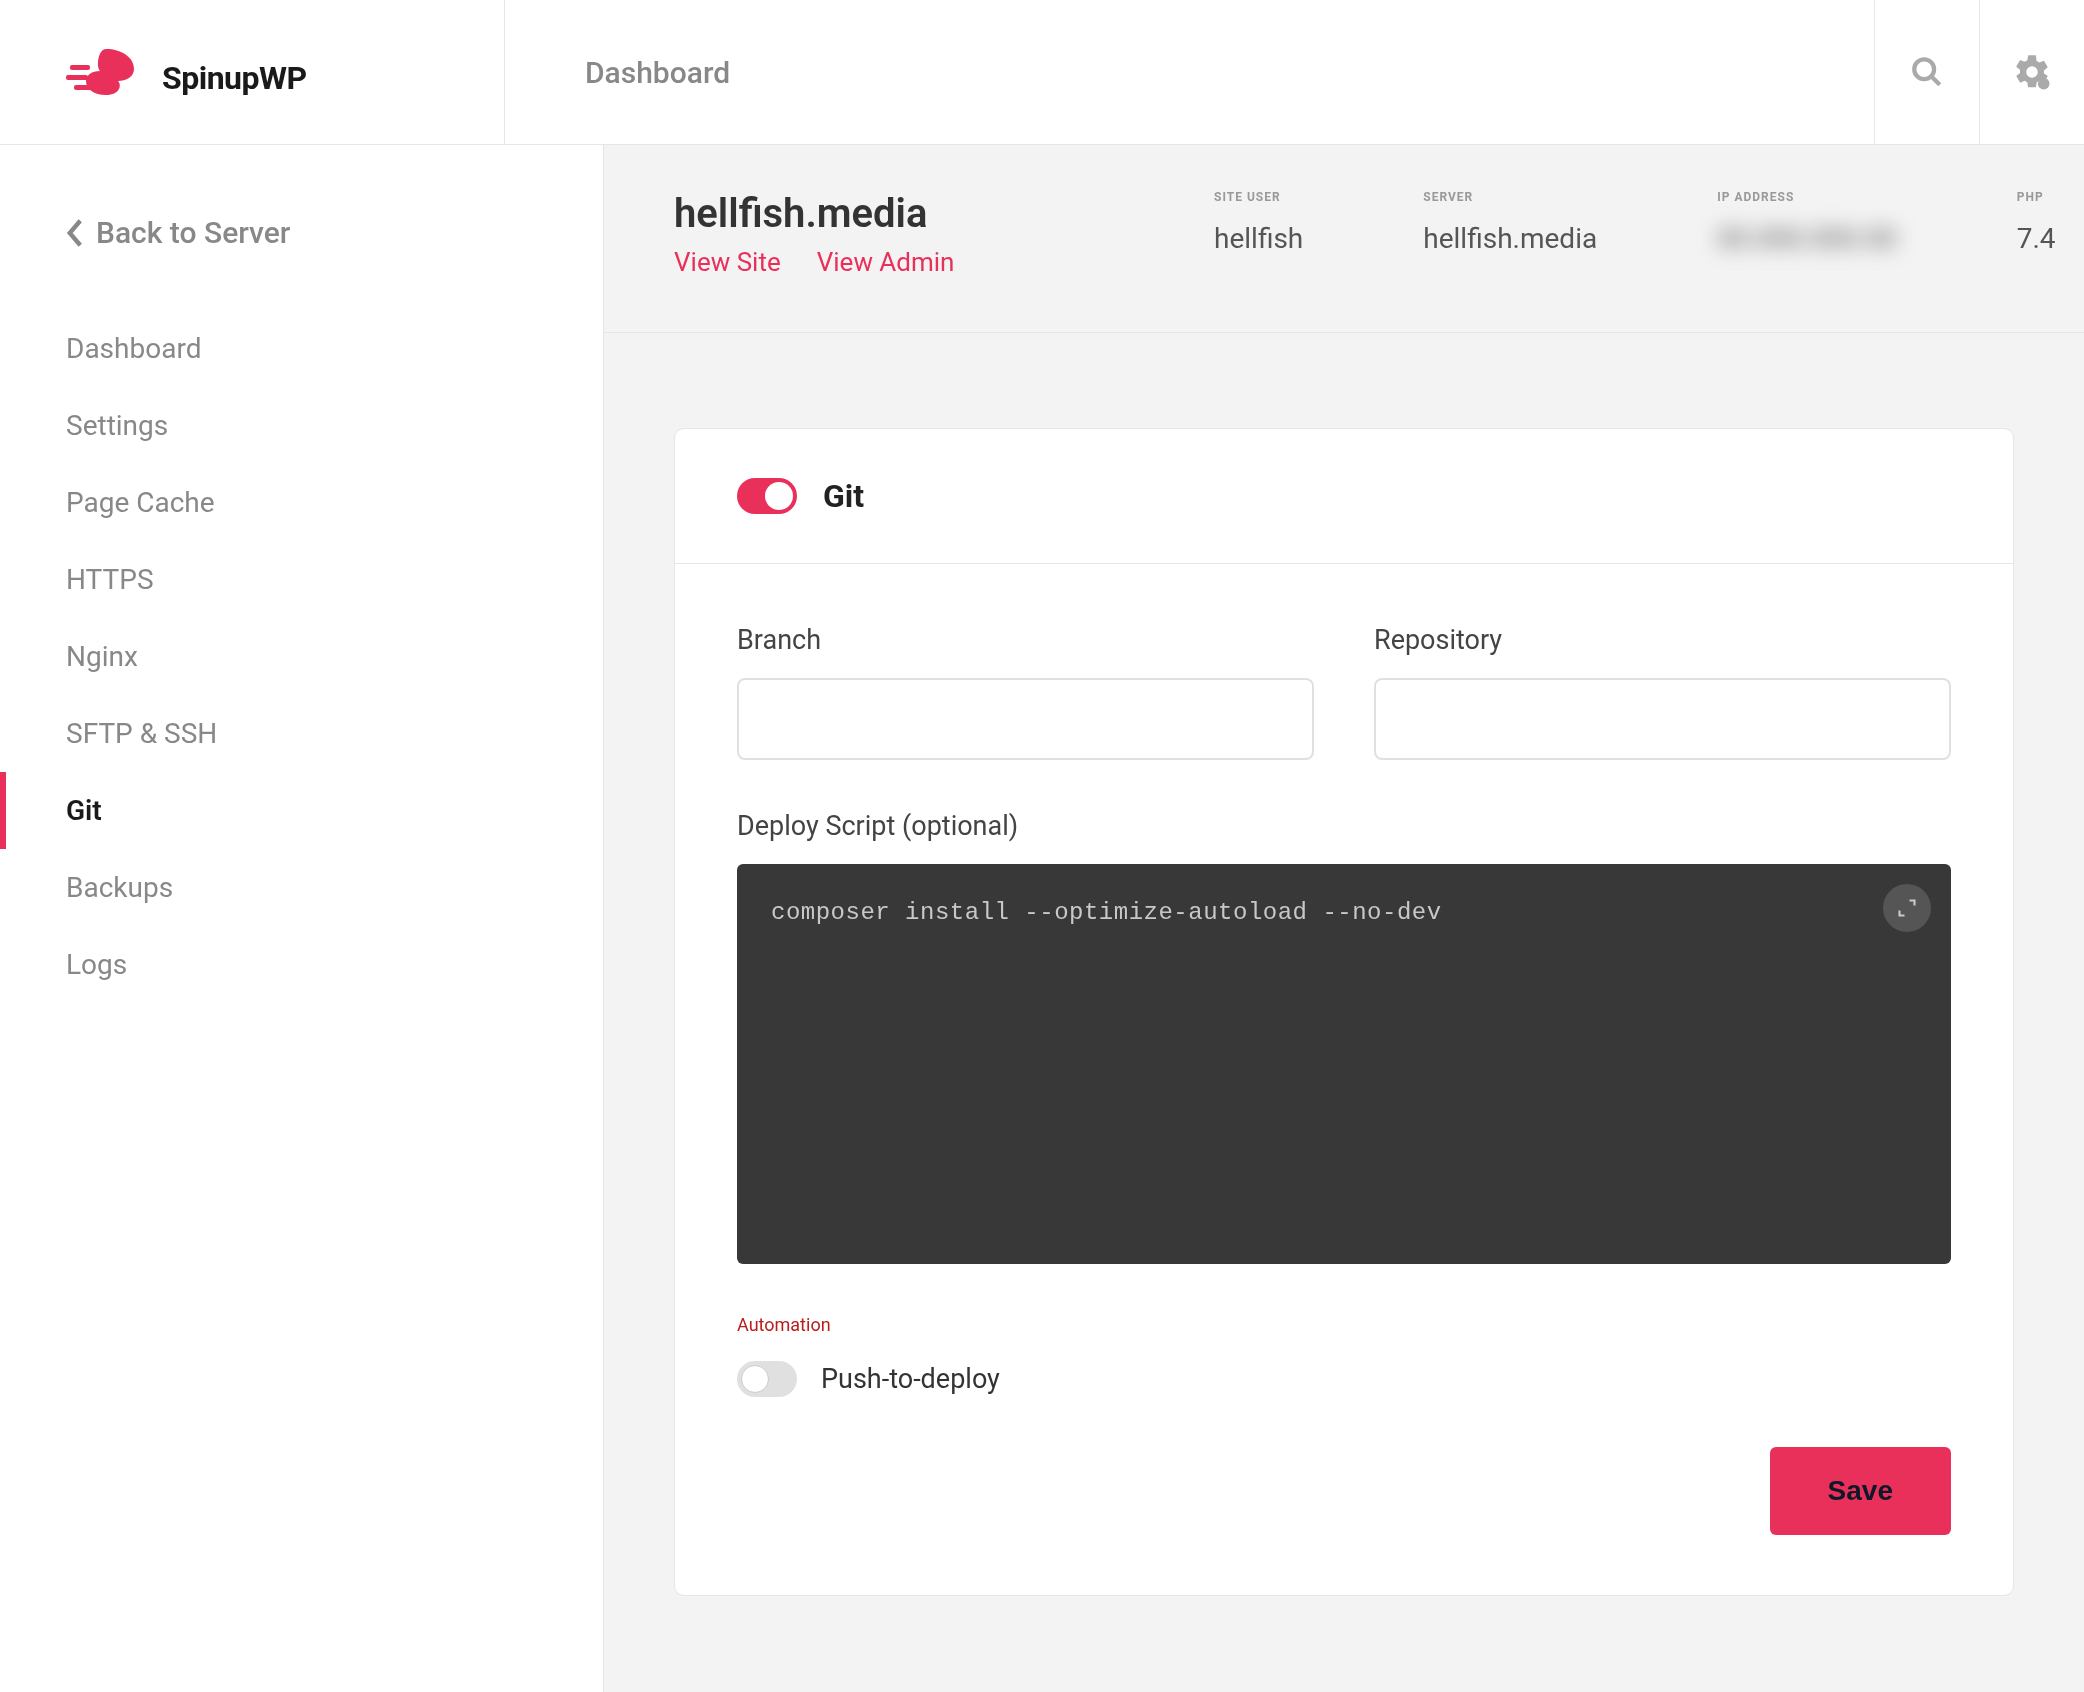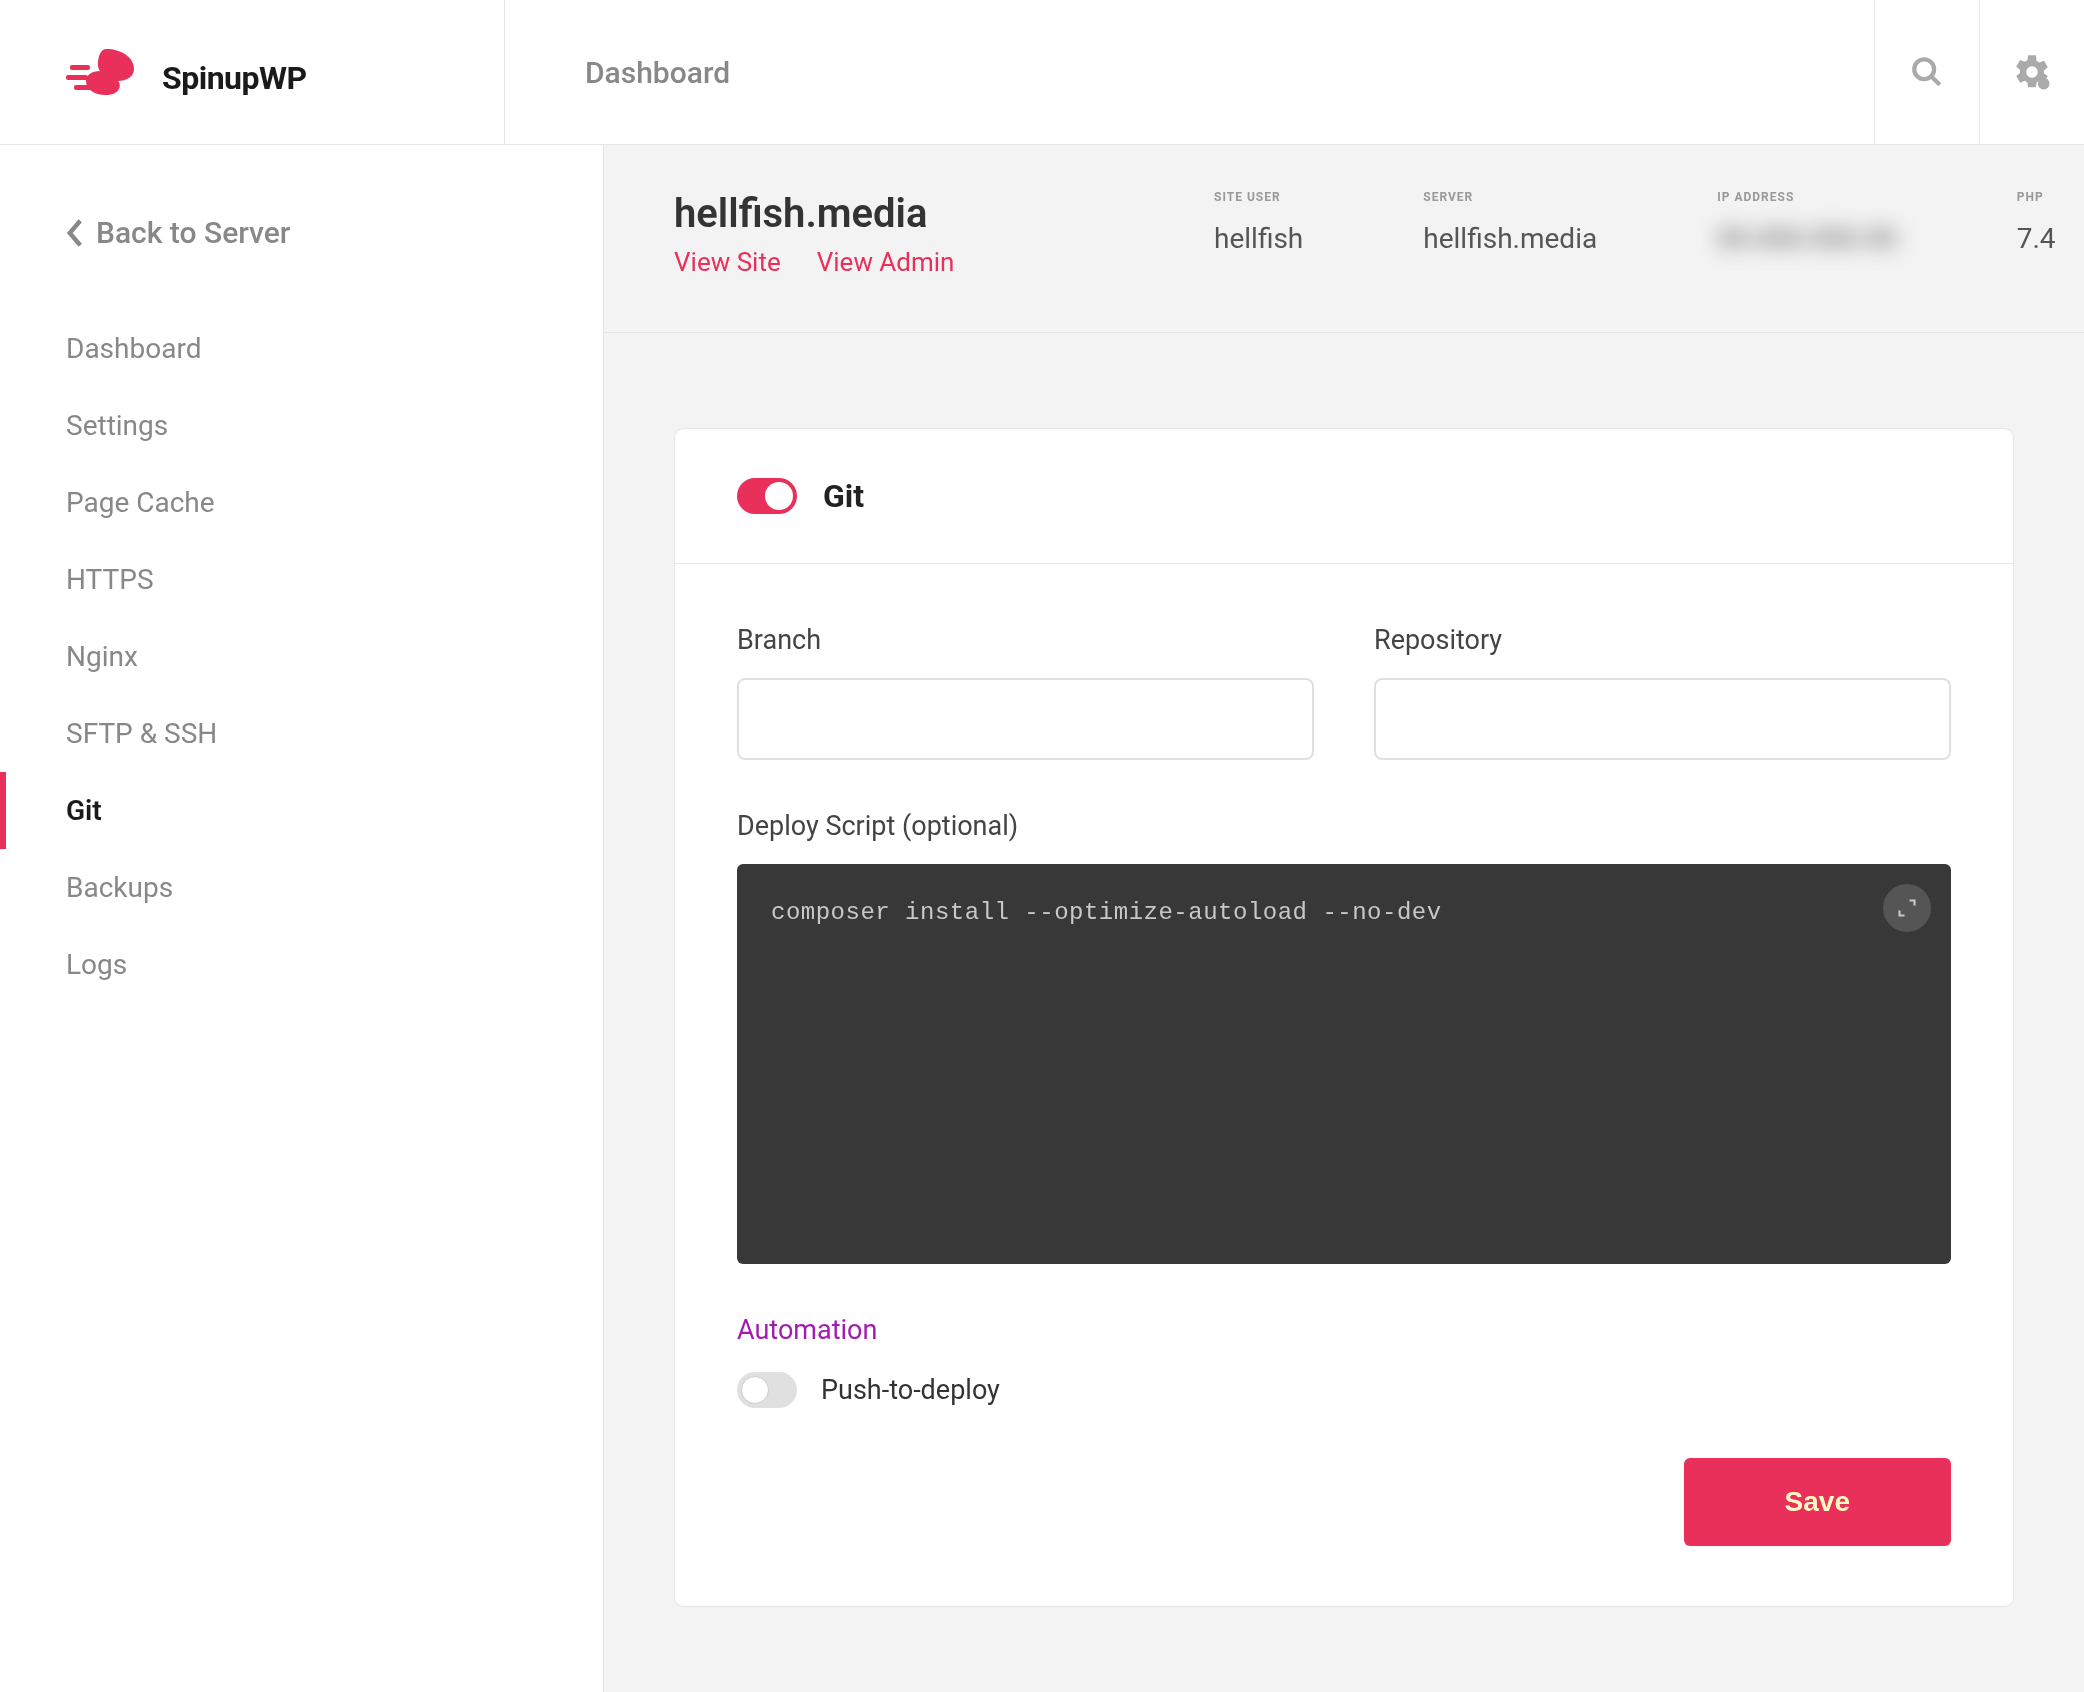--- a/index.html
+++ b/index.html
@@ -261,22 +261,22 @@
       align-items: center;
       justify-content: center;
       cursor: pointer;
       color: #ccc;
     }
 
     .automation-section {
       margin-top: 50px;
     }
     .automation-label {
-      font-size: 27px;
-      color: #a21caf;
+      font-size: 18px;
+      color: #b91c1c;
       margin-bottom: 26px;
     }
     .automation-toggle-row {
       display: flex;
       align-items: center;
       gap: 24px;
     }
     .toggle-off {
       position: relative;
       width: 60px;
@@ -296,23 +296,23 @@
       color: #333;
     }
 
     .card-footer {
       display: flex;
       justify-content: flex-end;
       margin-top: 50px;
     }
     .save-btn {
       background: #e8305a;
-      color: #fef9c3;
+      color: #0f172a;
       border: none;
-      padding: 28px 101px;
+      padding: 28px 58px;
       font-size: 28px;
       font-weight: 700;
       border-radius: 6px;
       cursor: pointer;
     }
   </style>
 </head>
 <body>
 
 <div class="topbar">

